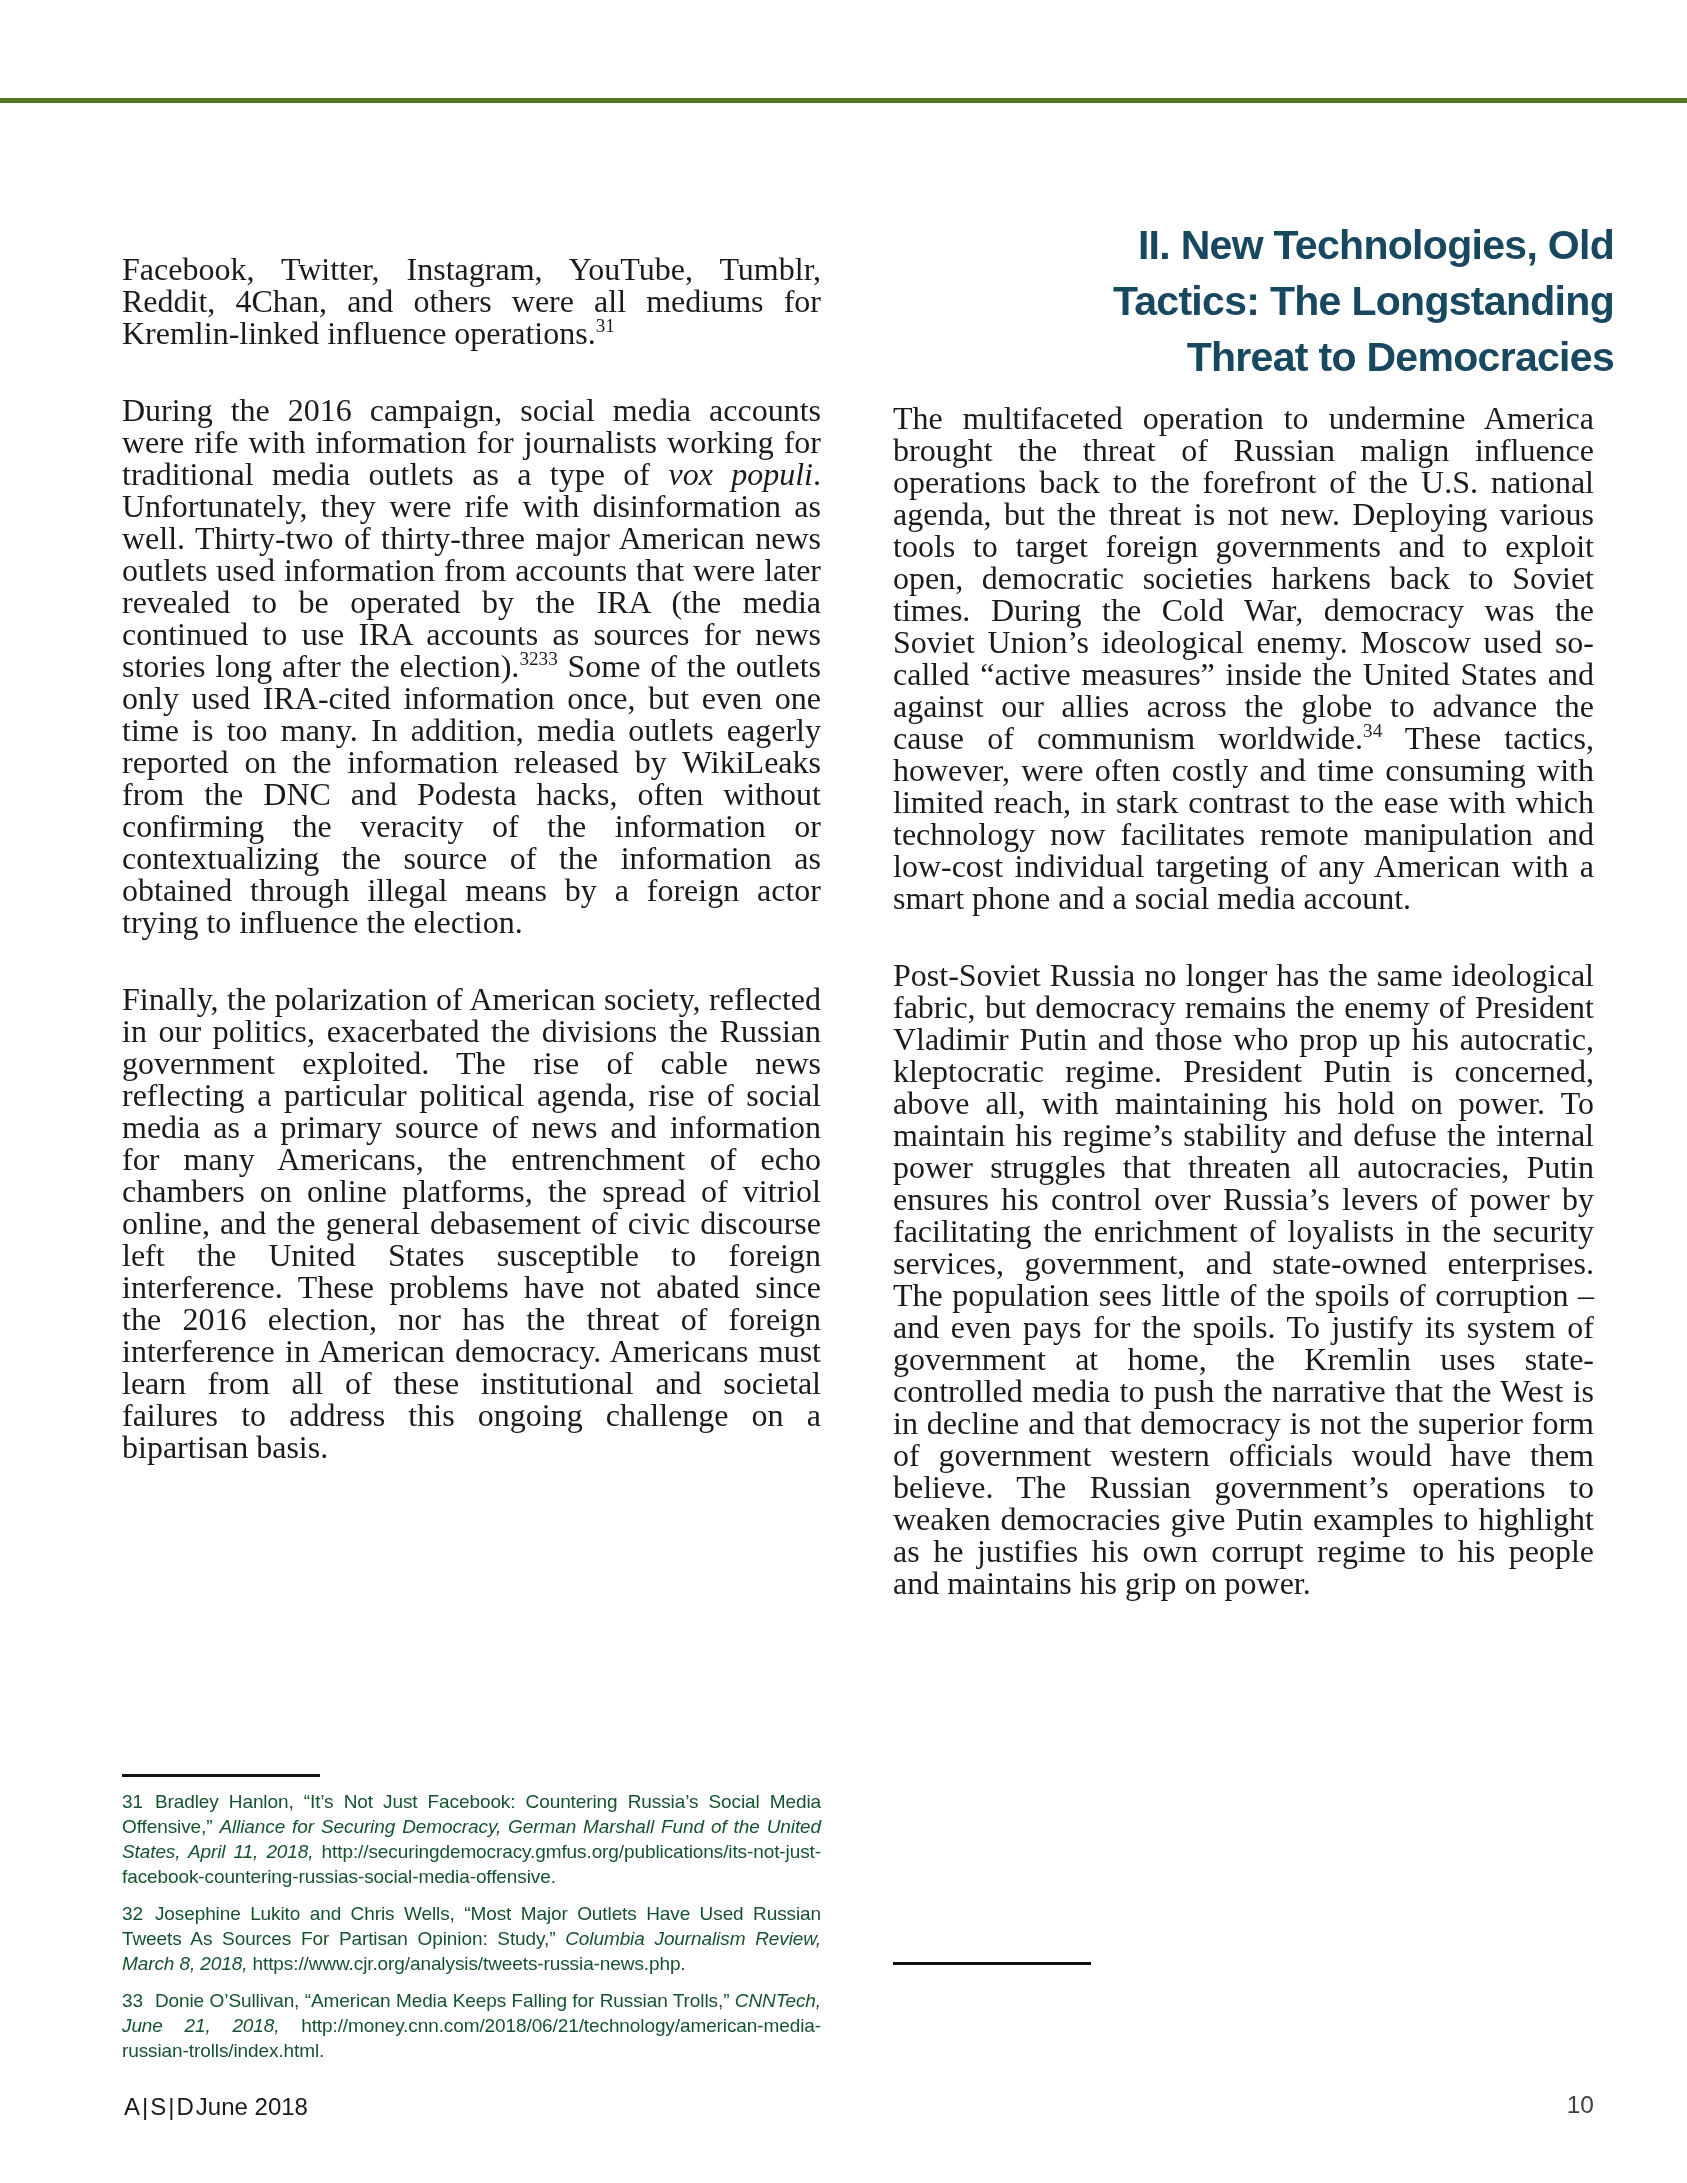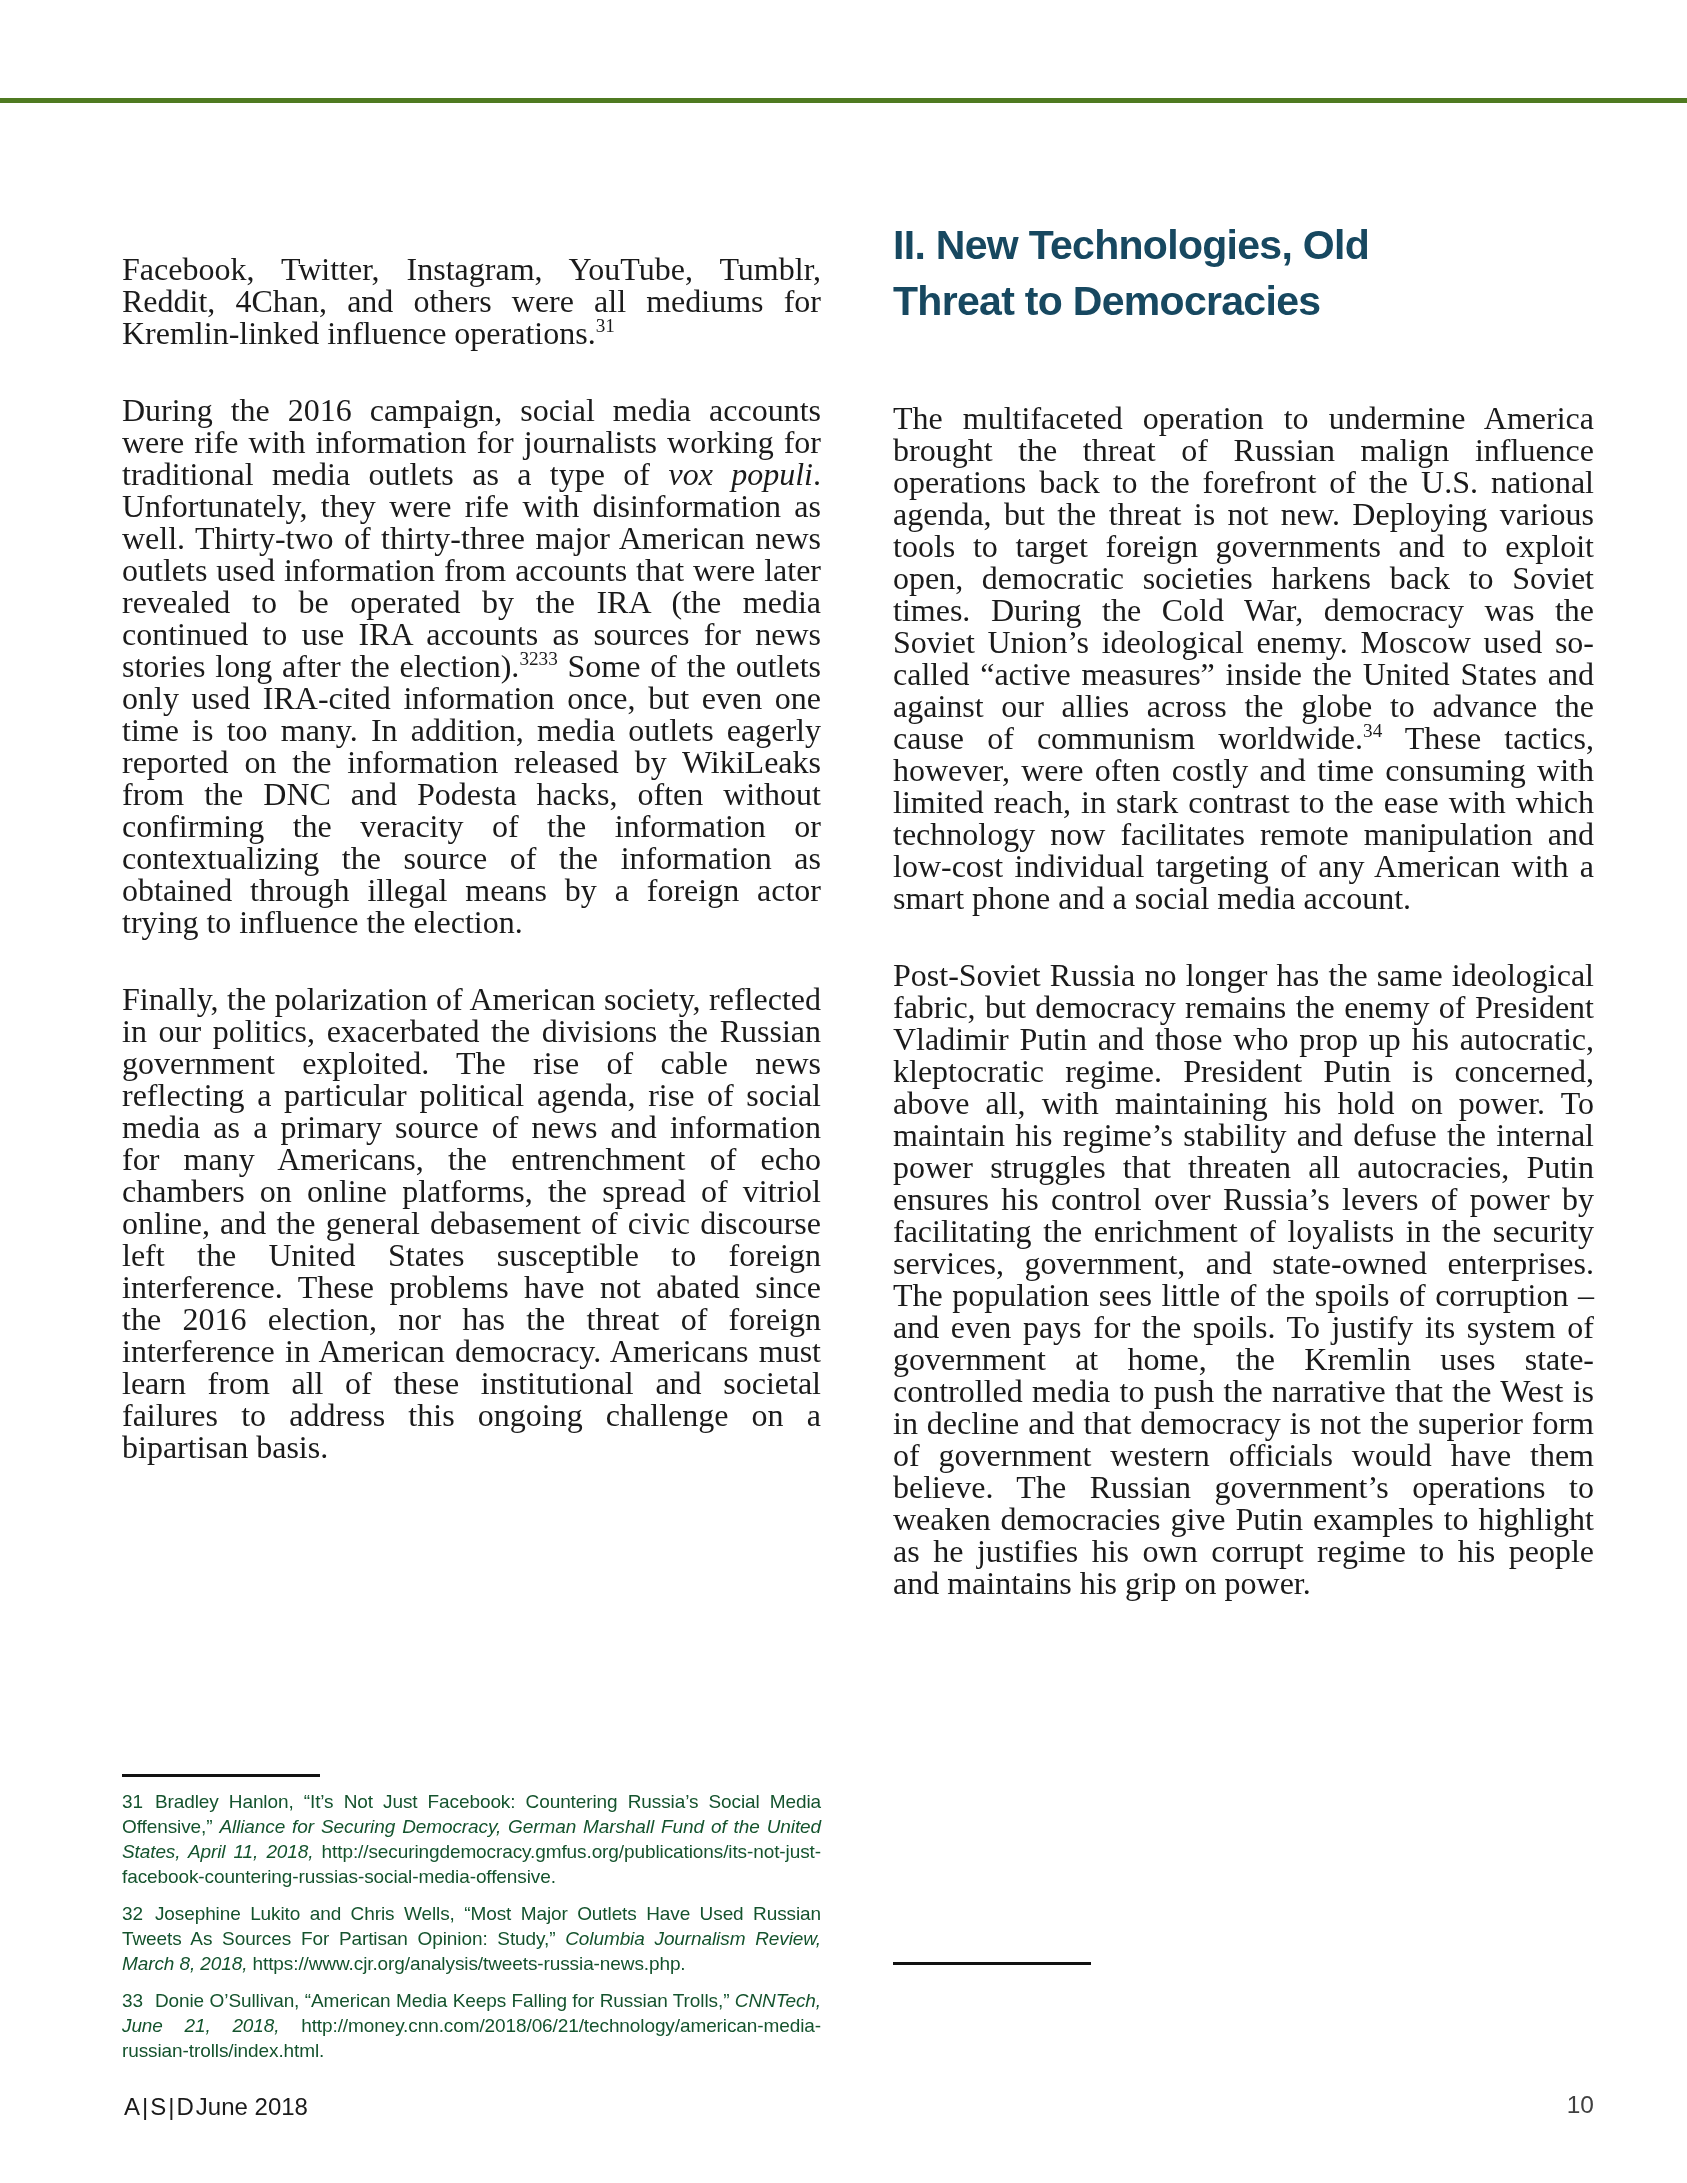--- a/index.html
+++ b/index.html
@@ -34,20 +34,21 @@
     letter-spacing:0;
   }
   .section-heading{
     position:absolute;
     left:893px; top:217px; width:721px;
     font-family:"Liberation Sans", sans-serif;
     font-weight:700;
     font-size:41px;
     line-height:56px;
     letter-spacing:-0.7px;
+    text-align:right;
   }
   .footnotes{
     position:absolute;
     font-family:"Liberation Sans", sans-serif;
     font-size:19px;
     line-height:25px;
     text-align:justify;
     color:#14532d;
     letter-spacing:-0.1px;
     overflow-wrap:break-word;
@@ -87,20 +88,21 @@
   <div class="top-rule" style="background-color: rgb(79, 122, 33);"></div>
 
   <div class="col col-left">
     <p><span>Facebook, Twitter, Instagram, YouTube, Tumblr, Reddit, 4Chan, and others were all mediums for Kremlin-linked influence operations.</span><sup>31</sup></p>
     <p><span>During the 2016 campaign, social media accounts were rife with information for journalists working for traditional media outlets as a type of </span><i>vox populi</i><span>. Unfortunately, they were rife with disinformation as well. Thirty-two of thirty-three major American news outlets used information from accounts that were later revealed to be operated by the IRA (the media continued to use IRA accounts as sources for news stories long after the election).</span><sup>3233</sup><span> Some of the outlets only used IRA-cited information once, but even one time is too many. In addition, media outlets eagerly reported on the information released by WikiLeaks from the DNC and Podesta hacks, often without confirming the veracity of the information or contextualizing the source of the information as obtained through illegal means by a foreign actor trying to influence the election.</span></p>
     <p><span>Finally, the polarization of American society, reflected in our politics, exacerbated the divisions the Russian government exploited. The rise of cable news reflecting a particular political agenda, rise of social media as a primary source of news and information for many Americans, the entrenchment of echo chambers on online platforms, the spread of vitriol online, and the general debasement of civic discourse left the United States susceptible to foreign interference. These problems have not abated since the 2016 election, nor has the threat of foreign interference in American democracy. Americans must learn from all of these institutional and societal failures to address this ongoing challenge on a bipartisan basis.</span></p>
   </div>
 
   <div class="section-heading" style="color: rgb(23, 72, 96);">
     <div>II. New Technologies, Old</div>
+    <div>Tactics: The Longstanding</div>
     <div>Threat to Democracies</div>
   </div>
 
   <div class="col col-right">
     <p><span>The multifaceted operation to undermine America brought the threat of Russian malign influence operations back to the forefront of the U.S. national agenda, but the threat is not new. Deploying various tools to target foreign governments and to exploit open, democratic societies harkens back to Soviet times. During the Cold War, democracy was the Soviet Union’s ideological enemy. Moscow used so-called “active measures” inside the United States and against our allies across the globe to advance the cause of communism worldwide.</span><sup>34</sup><span> These tactics, however, were often costly and time consuming with limited reach, in stark contrast to the ease with which technology now facilitates remote manipulation and low-cost individual targeting of any American with a smart phone and a social media account.</span></p>
     <p><span>Post-Soviet Russia no longer has the same ideological fabric, but democracy remains the enemy of President Vladimir Putin and those who prop up his autocratic, kleptocratic regime. President Putin is concerned, above all, with maintaining his hold on power. To maintain his regime’s stability and defuse the internal power struggles that threaten all autocracies, Putin ensures his control over Russia’s levers of power by facilitating the enrichment of loyalists in the security services, government, and state-owned enterprises. The population sees little of the spoils of corruption – and even pays for the spoils. To justify its system of government at home, the Kremlin uses state-controlled media to push the narrative that the West is in decline and that democracy is not the superior form of government western officials would have them believe. The Russian government’s operations to weaken democracies give Putin examples to highlight as he justifies his own corrupt regime to his people and maintains his grip on power.</span></p>
   </div>
 
   <div class="footnotes fn-left">
     <div class="fn-rule"></div>

